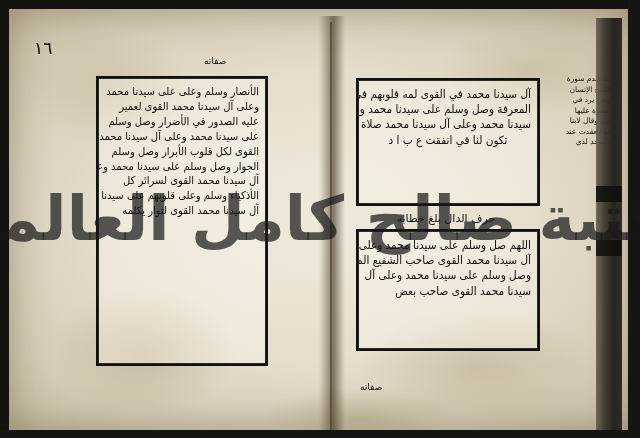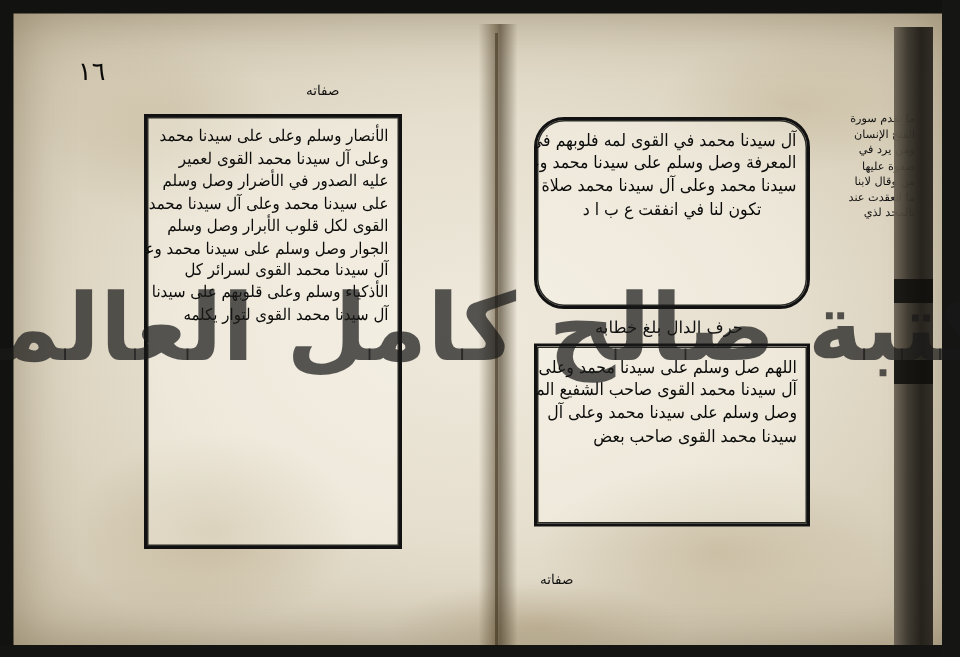--- a/index.html
+++ b/index.html
@@ -55,21 +55,21 @@
   
   .frame{
     position:absolute;
     border:2px solid #111;
     box-shadow:0 0 0 1px #2a2a26 inset;
     background:rgba(255,252,243,.35);
     direction:rtl;
     overflow:hidden;
   }
   .frame.left-page{left:88px;top:68px;width:168px;height:286px;}
-  .frame.right-top{left:348px;top:70px;width:180px;height:124px;border-radius:20px;}
+  .frame.right-top{left:348px;top:70px;width:180px;height:124px;}
   .frame.right-bottom{left:348px;top:221px;width:180px;height:118px;}
 
   .lines{
     padding:7px 7px 0 7px;
   }
   .ln{
     display:block;
     font-family:"DejaVu Sans", sans-serif;
     color:#0b0b0a;
     font-size:10.5px;
@@ -95,21 +95,21 @@
     text-align:right;
   }
   .note-right{right:22px;top:66px;width:78px;}
   .catch-top{
     position:absolute;left:196px;top:48px;font-size:9px;color:#111;direction:rtl;
   }
   .catch-bottom{
     position:absolute;left:352px;top:374px;font-size:9px;color:#111;direction:rtl;
   }
   .folio{
-    position:absolute;left:44px;top:30px;font-size:17px;color:#0a0a09;direction:rtl;
+    position:absolute;left:26px;top:30px;font-size:17px;color:#0a0a09;direction:rtl;
     font-family:"DejaVu Sans", sans-serif;
   }
 
   
   .watermark{
     position:absolute;left:0;top:170px;width:640px;height:96px;
     display:flex;align-items:center;justify-content:center;
     direction:rtl;
     font-family:"DejaVu Sans", sans-serif;
     font-size:62px;

